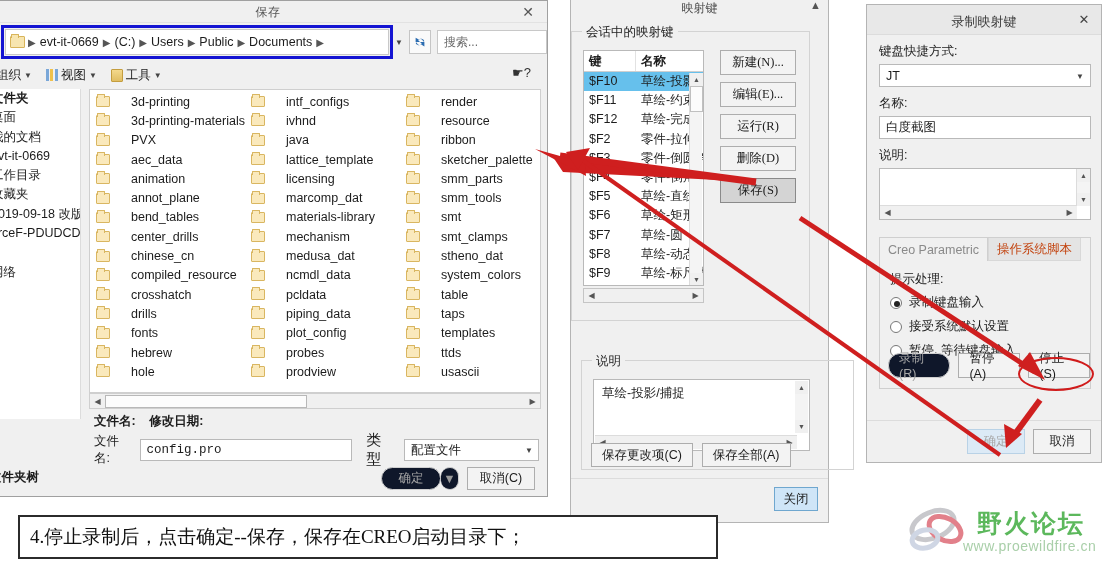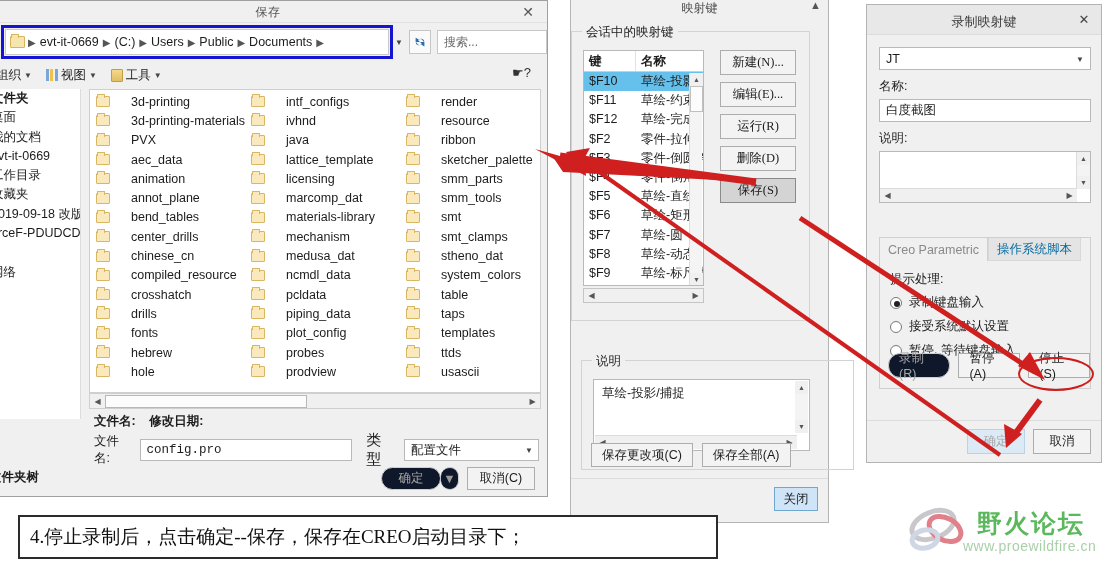--- a/index.html
+++ b/index.html
@@ -208,21 +208,21 @@
     border-left:1px solid #dcdcdc; }
   #rec-desc-h{ position:absolute; left:0; bottom:0; width:197px; height:14px; background:#f0f0f0;
     border-top:1px solid #dcdcdc; display:flex; align-items:center; justify-content:space-between; }
 
   #rec-panel{ position:absolute; left:12px; top:232px; width:212px; height:152px;
     background:#f0f0f0; border:1px solid #cfcfcf; }
   #rec-tabs{ display:flex; height:23px; }
   .rec-tab{ height:23px; padding:0 8px; display:flex; align-items:center; font-size:12.5px; }
   .rec-tab.active{ background:#f0f0f0; color:#8a8a8a; border:1px solid #cfcfcf; border-bottom:none;
     border-top:none; border-left:none; }
-  .rec-tab.inactive{ background:#e4e4e4; color:#0369a1; border:1px solid #d8d8d8; border-top:none; }
+  .rec-tab.inactive{ background:#e4e4e4; color:#c2410c; border:1px solid #d8d8d8; border-top:none; }
   #rec-prompt-label{ margin:10px 0 6px 10px; font-size:12.5px; color:#1c1c1c; }
   .radio-row{ display:flex; align-items:center; gap:7px; margin:0 0 7px 10px; font-size:12.5px; color:#1c1c1c; }
   .radio{ width:12px; height:12px; border-radius:50%; border:1px solid #777; background:#fff;
     position:relative; flex:0 0 auto; }
   .radio.on:after{ content:''; position:absolute; left:3px; top:3px; width:6px; height:6px;
     border-radius:50%; background:#222; }
   #rec-ctrlbtns{ position:absolute; left:8px; bottom:10px; display:flex; gap:8px; }
   #rec-ctrlbtns .btn{ height:25px; min-width:58px; }
   #rec-footer{ position:absolute; left:0; right:0; bottom:0; height:42px; border-top:1px solid #dcdcdc; }
   #rec-footer-btns{ position:absolute; right:10px; top:8px; display:flex; gap:8px; }
@@ -655,20 +655,21 @@
   </div>
 </div>
 
 <div id="rec-dialog">
   <div id="rec-titlebar">
     <div id="rec-title">录制映射键</div>
     <div id="rec-close">✕</div>
   </div>
 
   <div id="rec-body">
+    <div class="rec-label">键盘快捷方式:</div>
     <div class="rec-input">
       <span>JT</span>
       <span class="sel-caret">▼</span>
     </div>
 
     <div class="rec-label">名称:</div>
     <div class="rec-input">
       <span>白度截图</span>
     </div>
 

